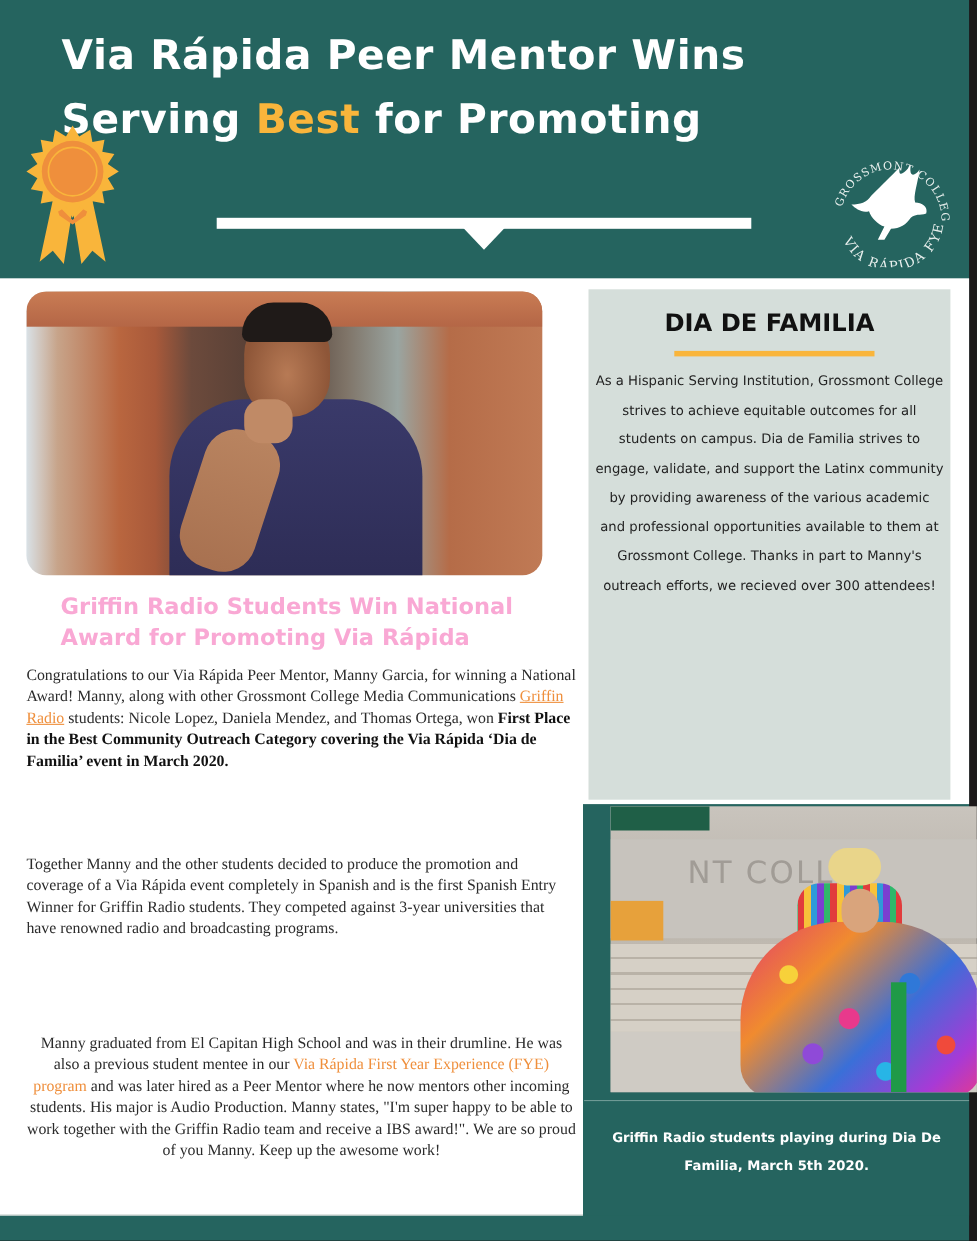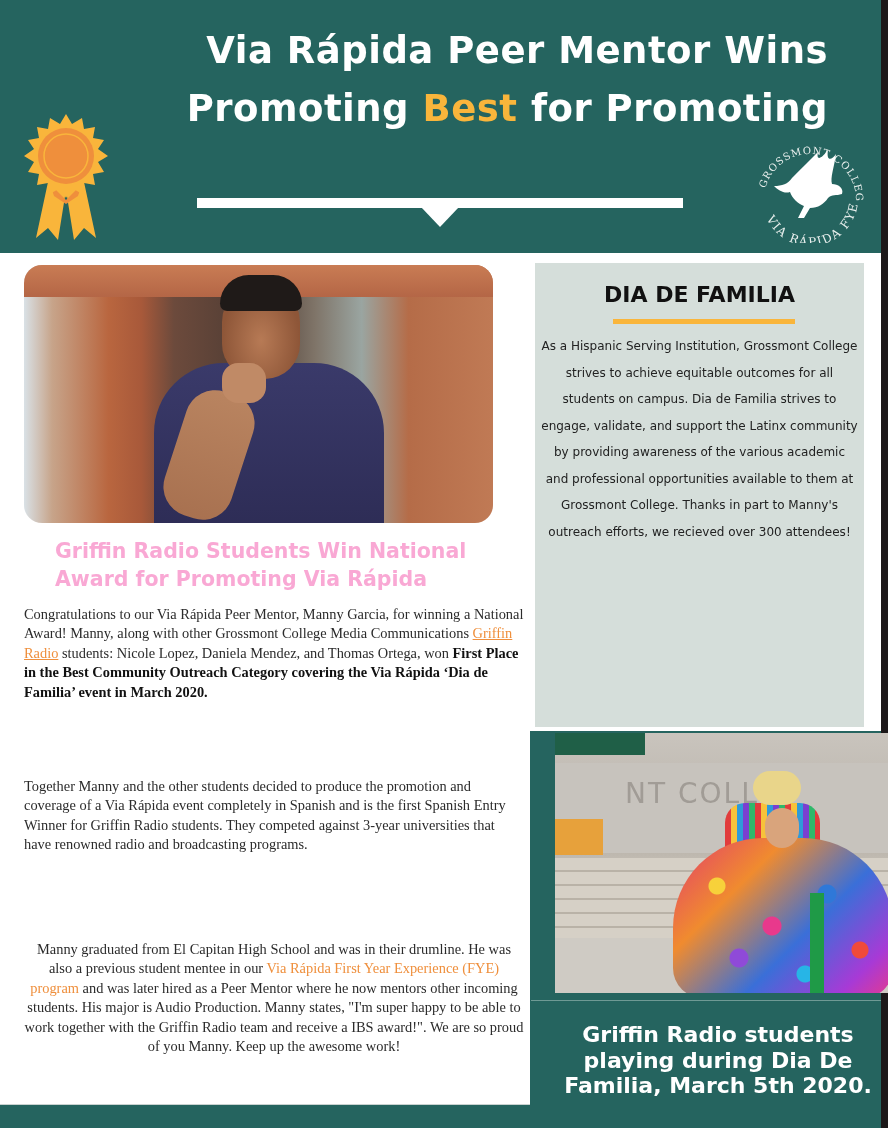--- a/index.html
+++ b/index.html
@@ -1,21 +1,21 @@
 <!DOCTYPE html>
 <html><head>
 <meta charset="utf-8">
 <style>
   * { box-sizing: border-box; margin: 0; padding: 0; }
   html, body { width: 888px; height: 1128px; overflow: hidden; background: #1c1819; }
   body { position: relative; font-family: "DejaVu Sans", sans-serif; }
   .page { position: absolute; left: 0; top: 0; width: 881px; height: 1128px; background: #25645f; }
   .header { position: absolute; left: 0; top: 0; width: 881px; height: 253px; }
   .title {
-    position: absolute; left: 68px; top: 22px; width: 760px; text-align: right;
+    position: absolute; left: 56px; top: 22px; width: 760px; text-align: left;
     font-family: "DejaVu Sans", sans-serif; font-weight: bold; font-size: 37px;
     line-height: 58px; color: #ffffff; letter-spacing: 0.5px;
   }
   .title .accent { color: #f9b53b; }
   .divider { position: absolute; left: 197px; top: 198px; width: 486px; height: 10px; background: #ffffff; }
   .divider-arrow {
   position: absolute; left: 421px; top: 207px; width: 0; height: 0;
     border-left: 19px solid transparent; border-right: 19px solid transparent; border-top: 20px solid #ffffff;
   }
   .ribbon { position: absolute; left: 20px; top: 112px; width: 92px; height: 132px; }
@@ -61,31 +61,31 @@
   .ep-banner { position:absolute; left:0; top:86px; width:48px; height:36px; background:#e7a13b; }
   .ep-steps { position:absolute; left:0; top:125px; width:349px; height:80px; background: repeating-linear-gradient(180deg,#d6d0c6 0 12px,#b9b2a7 12px 14px); }
   .ep-ground { position:absolute; left:0; top:205px; width:349px; height:55px; background:#cfcbc4; }
   .ep-dress { position:absolute; left:118px; top:105px; width:220px; height:160px; border-radius: 90px 90px 30px 30px; background: radial-gradient(circle at 20% 30%, #f7d13a 0 8px, transparent 9px), radial-gradient(circle at 45% 55%, #e8398c 0 9px, transparent 10px), radial-gradient(circle at 70% 35%, #2f78d8 0 9px, transparent 10px), radial-gradient(circle at 85% 70%, #f04a3b 0 8px, transparent 9px), radial-gradient(circle at 30% 75%, #8f4ad8 0 9px, transparent 10px), radial-gradient(circle at 60% 85%, #27b5e6 0 8px, transparent 9px), linear-gradient(135deg,#e33b6e,#f08b2f 30%,#3a6fd8 60%,#a73ad6 85%,#e8398c); }
   .ep-sarape { position:absolute; left:170px; top:70px; width:95px; height:90px; border-radius:20px; background: repeating-linear-gradient(90deg,#e13c3c 0 6px,#f7c23a 6px 12px,#2f9ad8 12px 18px,#7b3fd0 18px 24px,#2fb86a 24px 30px); }
   .ep-wig { position:absolute; left:198px; top:38px; width:48px; height:34px; border-radius:24px; background:#e9d58a; }
   .ep-face { position:absolute; left:210px; top:75px; width:34px; height:40px; border-radius:17px; background:#d9a47c; }
   .ep-sash { position:absolute; left:255px; top:160px; width:14px; height:100px; background:#1f9a47; }
 
   .caption-box { position: absolute; left: 531px; top: 1000px; width: 350px; height: 105px; background: #25645f; border-top: 1px solid #6f9a95; }
-  .caption { position: absolute; left: 22px; top: 21px; width: 330px; text-align: center; font-family: "DejaVu Sans", sans-serif; font-weight: bold; font-size: 22px; line-height: 25.5px; color: #ffffff; }
+  .caption { position: absolute; left: 10px; top: 21px; width: 330px; text-align: center; font-family: "DejaVu Sans", sans-serif; font-weight: bold; font-size: 12px; line-height: 25.5px; color: #ffffff; }
 </style>
 </head>
 <body>
 
 <div class="page">
 
   <div class="header">
     <div class="title">
       <div>Via Rápida Peer Mentor Wins</div>
-      <div><span>Promoting </span><span class="accent">Best</span><span> for Promoting</span></div>
+      <div><span>Serving </span><span class="accent">Best</span><span> for Promoting</span></div>
     </div>
     <div class="divider"></div>
     <div class="divider-arrow"></div>
 
     <svg class="ribbon" viewBox="0 0 92 132">
       <polygon points="28,70 16,126 28,116 38,128 46,78" fill="#f9b53b"></polygon>
       <polygon points="64,70 76,126 64,116 54,128 46,78" fill="#f9b53b"></polygon>
       <polygon points="30,72 46,88 62,72 58,84 46,92 34,84" fill="#ef8f3c"></polygon>
       <polygon points="46,2 52,12 62,6 64,17 75,15 73,26 84,28 78,37 88,44 78,50 84,60 73,62 75,73 64,71 62,82 52,76 46,86 40,76 30,82 28,71 17,73 19,62 8,60 14,50 4,44 14,37 8,28 19,26 17,15 28,17 30,6 40,12" fill="#f9b53b"></polygon>
       <circle cx="46" cy="44" r="28" fill="#ef8f3c"></circle>

